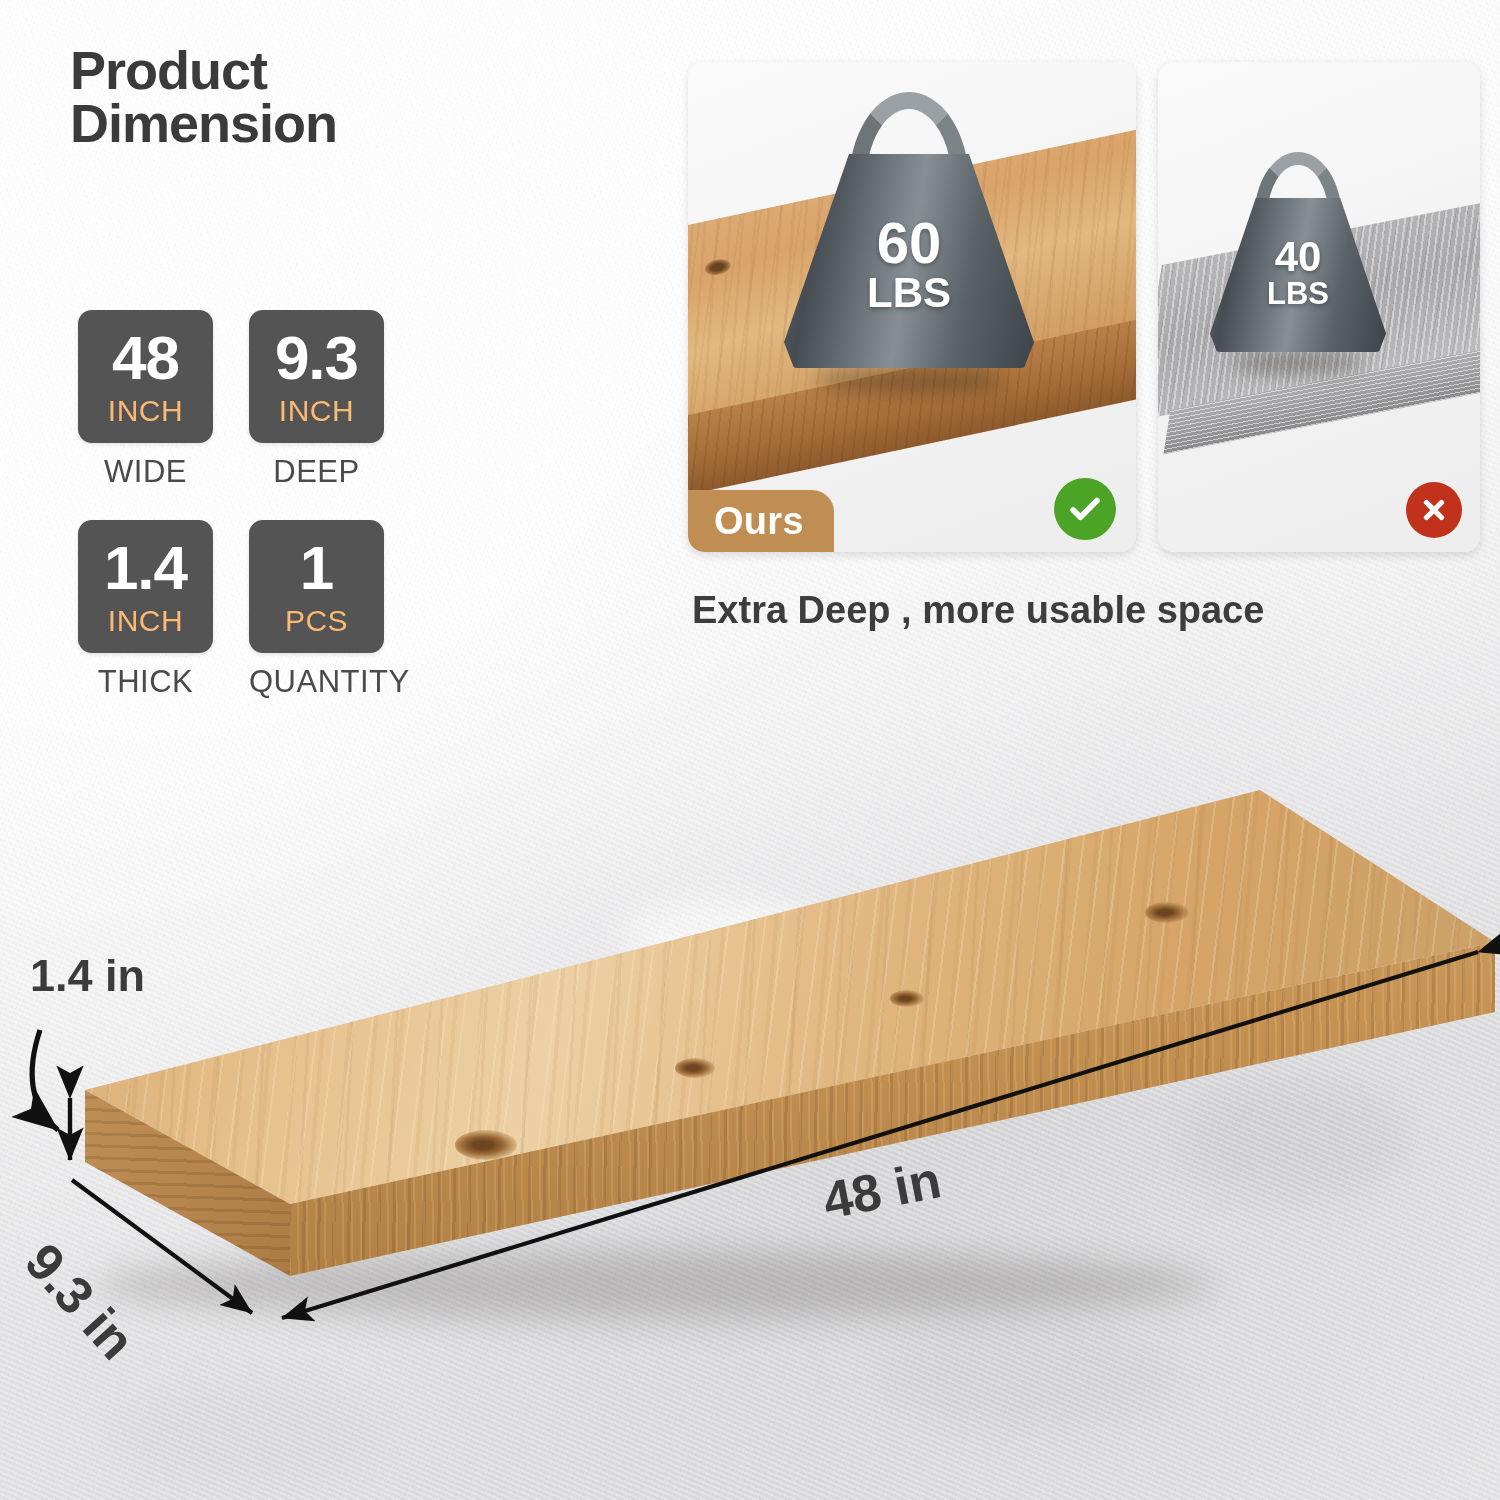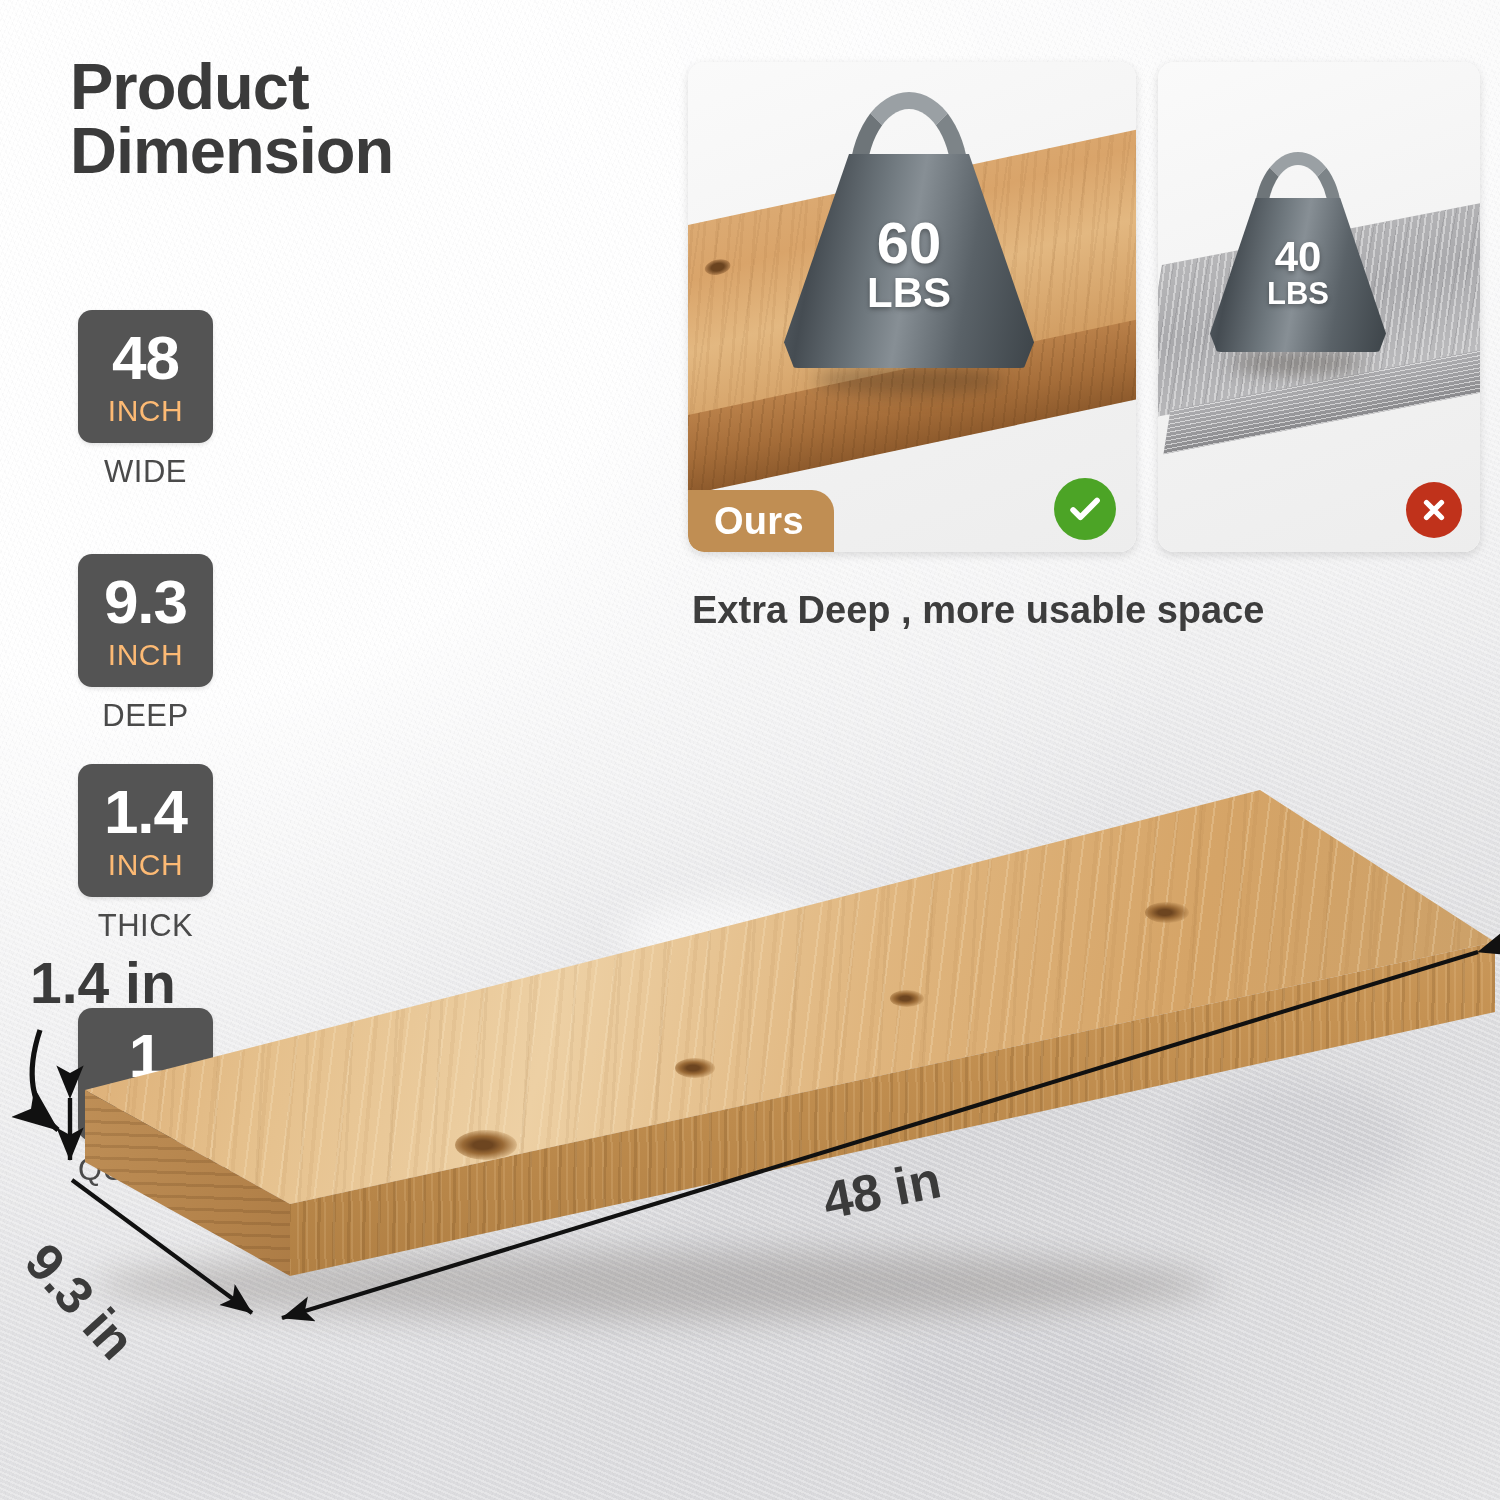--- a/index.html
+++ b/index.html
@@ -20,27 +20,27 @@
   }
   #bg:after{content:"";position:absolute;inset:0;opacity:.5;
     background-image:
       repeating-linear-gradient(23deg, rgba(255,255,255,.55) 0 2px, rgba(0,0,0,0) 2px 5px),
       repeating-linear-gradient(113deg, rgba(170,170,176,.10) 0 1px, rgba(0,0,0,0) 1px 4px),
       repeating-linear-gradient(67deg, rgba(150,150,158,.07) 0 1px, rgba(0,0,0,0) 1px 7px);
   }
   #bg .smudge{position:absolute;border-radius:50%;filter:blur(18px);}
 
   
-  #title{position:absolute;left:70px;top:55px;width:600px;
-    font-size:65px;line-height:.98;font-weight:800;color:#3b3b3b;letter-spacing:-1px;}
+  #title{position:absolute;left:70px;top:44px;width:600px;
+    font-size:54px;line-height:.98;font-weight:800;color:#3b3b3b;letter-spacing:-1px;}
   #title span{display:block;}
 
   
   #specs{position:absolute;left:78px;top:310px;width:420px;}
-  .spec-row{display:flex;gap:64px;margin-bottom:30px;flex-direction:column;}
+  .spec-row{display:flex;gap:36px;margin-bottom:30px;}
   .spec{width:135px;text-align:center;}
   .spec .chip{width:135px;height:133px;background:#545454;border-radius:14px;
     display:flex;flex-direction:column;align-items:center;justify-content:center;
     box-shadow:0 2px 4px rgba(0,0,0,.10);}
   .spec .num{color:#fff;font-weight:800;font-size:62px;line-height:1;letter-spacing:-1px;}
   .spec .unit{color:#fdba74;font-weight:400;font-size:30px;line-height:1;margin-top:7px;letter-spacing:.5px;}
   .spec .cap{margin-top:11px;color:#4a4a4a;font-size:31px;font-weight:400;letter-spacing:.5px;white-space:nowrap;}
 
   
   #cards{position:absolute;left:688px;top:62px;}
@@ -126,21 +126,21 @@
   #plank-hero .face-left{position:absolute;
     background:
       repeating-linear-gradient(2deg, rgba(90,55,20,.18) 0 3px, rgba(0,0,0,0) 3px 12px),
       linear-gradient(120deg,#c89a62 0%,#b3824a 60%,#9e6f3c 100%);}
   #plank-hero .grain-knot{position:absolute;border-radius:50%;
     background:radial-gradient(ellipse at 45% 50%,#6d4520 0 20%,#9a6a36 42%,rgba(190,145,90,.30) 72%,rgba(0,0,0,0) 100%);}
   #plank-hero .drop{position:absolute;filter:blur(16px);background:rgba(70,60,48,.22);border-radius:50%;}
 
   
   .dim{position:absolute;color:#3b3b3b;font-weight:800;white-space:nowrap;}
-  #dim-thick{left:30px;top:950px;font-size:57px;}
+  #dim-thick{left:30px;top:950px;font-size:45px;}
   #dim-deep{left:58px;top:1232px;font-size:52px;transform:rotate(48deg);transform-origin:left top;}
   #dim-wide{left:818px;top:1172px;font-size:52px;transform:rotate(-11deg);transform-origin:left top;}
 
   svg.ann{position:absolute;left:0;top:0;width:1500px;height:1500px;pointer-events:none;}
 </style>
 </head>
 <body>
 
 <div id="bg">
   <div class="smudge" style="left:1180px;top:1080px;width:230px;height:120px;background:rgba(190,190,196,.35);"></div>

